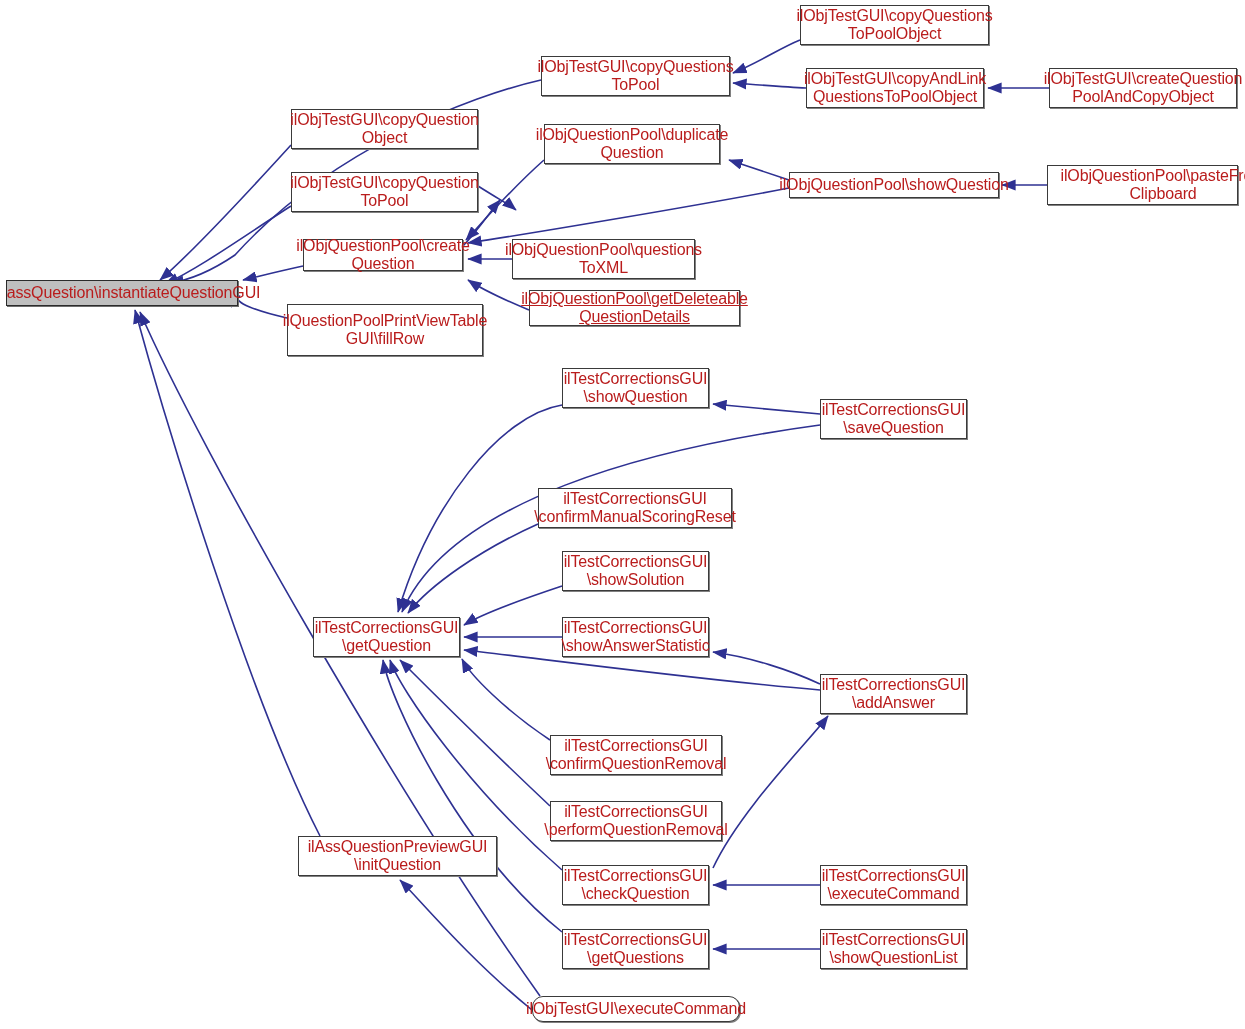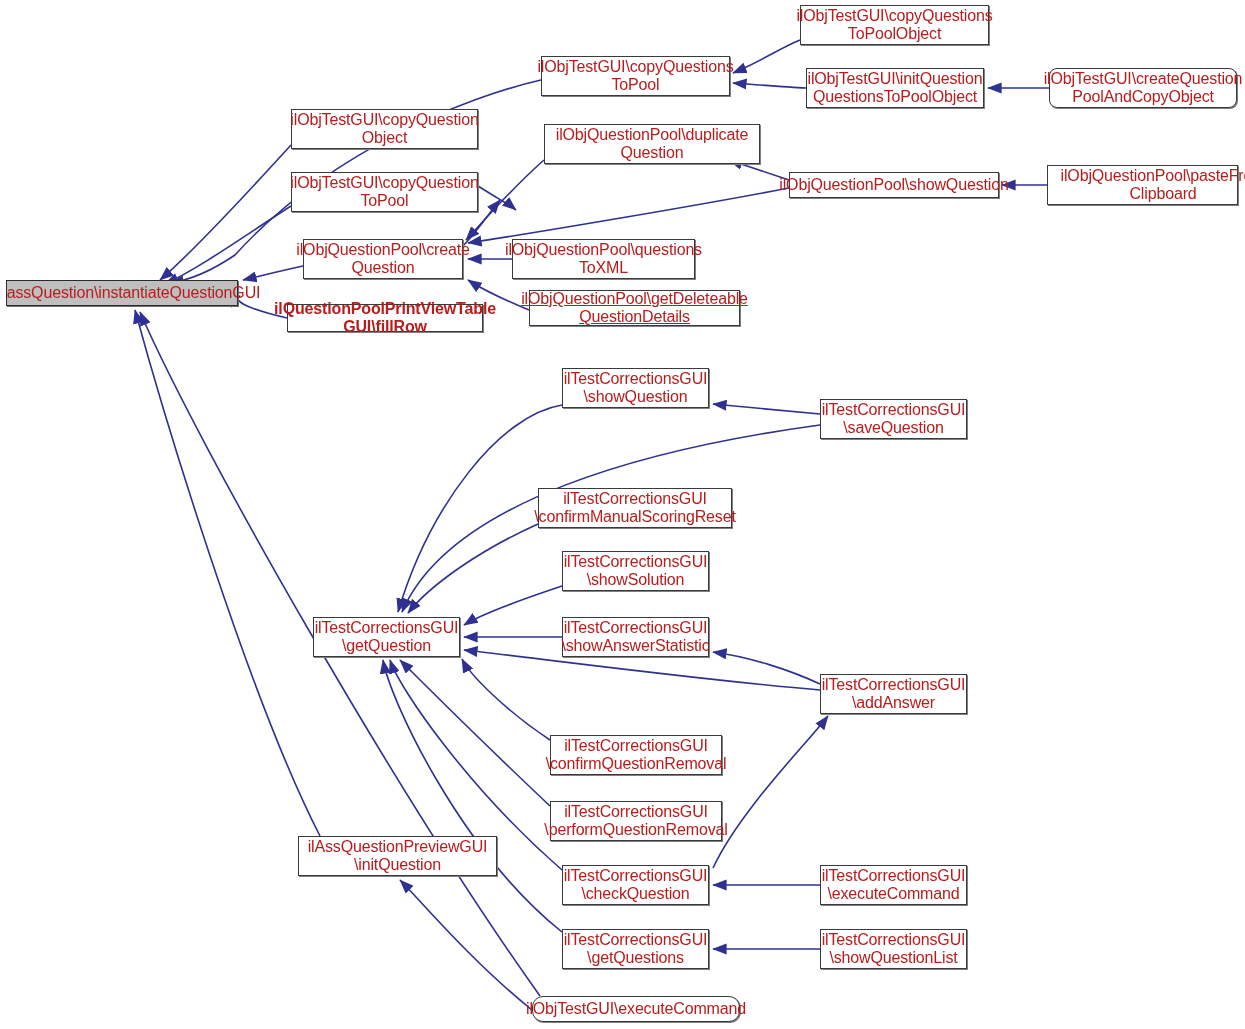--- a/index.html
+++ b/index.html
@@ -95,38 +95,38 @@
         <path d="M532,1010 C470,960 420,900 400,880" fill="none" stroke="#2e3192" stroke-width="1.6" marker-end="url(#arrowhead)"></path>
         <path d="M540,996 C400,800 200,450 140,312" fill="none" stroke="#2e3192" stroke-width="1.6" marker-end="url(#arrowhead)"></path>
       </g>
   </svg>
   <div id="nodes">
       <div class="node root" style="left: 6px; top: 280px; width: 232px; height: 26px;"><span>assQuestion\instantiateQuestionGUI</span></div>
       <div class="node shadowed" style="left: 541px; top: 56px; width: 189px; height: 40px;"><span>ilObjTestGUI\copyQuestions
 ToPool</span></div>
       <div class="node shadowed" style="left: 800px; top: 5px; width: 189px; height: 40px;"><span>ilObjTestGUI\copyQuestions
 ToPoolObject</span></div>
-      <div class="node shadowed" style="left: 806px; top: 68px; width: 178px; height: 40px;"><span>ilObjTestGUI\initQuestion
+      <div class="node shadowed" style="left: 806px; top: 68px; width: 178px; height: 40px;"><span>ilObjTestGUI\copyAndLink
 QuestionsToPoolObject</span></div>
-      <div class="node shadowed" style="left: 1049px; top: 68px; width: 188px; height: 40px; border-radius: 8px;"><span>ilObjTestGUI\createQuestion
+      <div class="node shadowed" style="left: 1049px; top: 68px; width: 188px; height: 40px;"><span>ilObjTestGUI\createQuestion
 PoolAndCopyObject</span></div>
       <div class="node shadowed" style="left: 291px; top: 109px; width: 187px; height: 40px;"><span>ilObjTestGUI\copyQuestion
 Object</span></div>
       <div class="node shadowed" style="left: 291px; top: 172px; width: 187px; height: 40px;"><span>ilObjTestGUI\copyQuestion
 ToPool</span></div>
-      <div class="node shadowed" style="left: 544px; top: 124px; width: 216px; height: 40px;"><span>ilObjQuestionPool\duplicate
+      <div class="node shadowed" style="left: 544px; top: 124px; width: 176px; height: 40px;"><span>ilObjQuestionPool\duplicate
 Question</span></div>
       <div class="node shadowed" style="left: 789px; top: 172px; width: 210px; height: 26px;"><span>ilObjQuestionPool\showQuestion</span></div>
       <div class="node shadowed" style="left: 1047px; top: 165px; width: 191px; height: 40px; padding-left: 41px;"><span>ilObjQuestionPool\pasteFrom
 Clipboard</span></div>
-      <div class="node shadowed" style="left: 303px; top: 239px; width: 160px; height: 40px;"><span>ilObjQuestionPool\create
+      <div class="node shadowed" style="left: 303px; top: 239px; width: 160px; height: 32px;"><span>ilObjQuestionPool\create
 Question</span></div>
       <div class="node shadowed" style="left: 512px; top: 239px; width: 183px; height: 40px;"><span>ilObjQuestionPool\questions
 ToXML</span></div>
-      <div class="node shadowed" style="left: 287px; top: 304px; width: 196px; height: 28px; font-weight: bold;"><span>ilQuestionPoolPrintViewTable
+      <div class="node shadowed" style="left: 287px; top: 304px; width: 196px; height: 52px;"><span>ilQuestionPoolPrintViewTable
 GUI\fillRow</span></div>
       <div class="node shadowed" style="left: 529px; top: 290px; width: 211px; height: 36px; text-decoration: underline;"><span>ilObjQuestionPool\getDeleteable
 QuestionDetails</span></div>
       <div class="node shadowed" style="left: 562px; top: 368px; width: 147px; height: 40px;"><span>ilTestCorrectionsGUI
 \showQuestion</span></div>
       <div class="node shadowed" style="left: 820px; top: 399px; width: 147px; height: 40px;"><span>ilTestCorrectionsGUI
 \saveQuestion</span></div>
       <div class="node shadowed" style="left: 538px; top: 488px; width: 194px; height: 40px;"><span>ilTestCorrectionsGUI
 \confirmManualScoringReset</span></div>
       <div class="node shadowed" style="left: 562px; top: 551px; width: 147px; height: 40px;"><span>ilTestCorrectionsGUI

